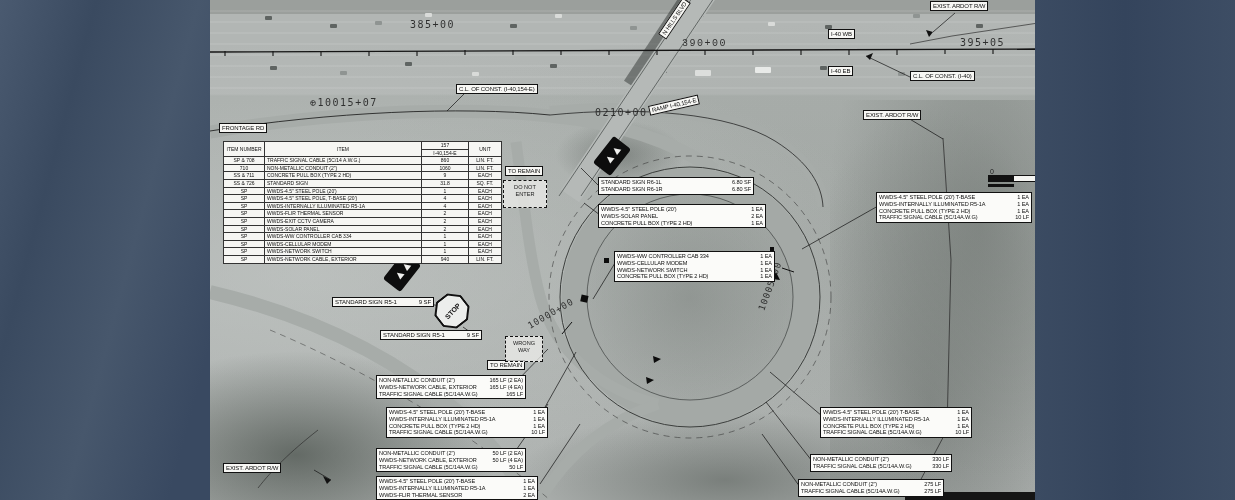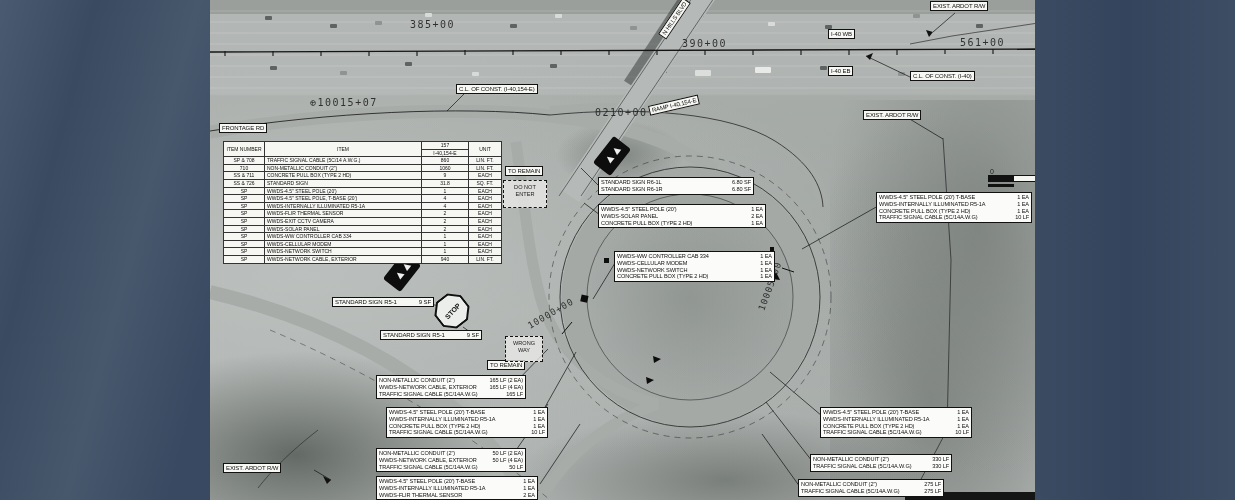--- a/index.html
+++ b/index.html
@@ -136,22 +136,22 @@
         <rect x="560" y="247" width="4" height="4"></rect>
         <polygon points="443,356 451,359 444,363"></polygon>
         <polygon points="436,377 444,380 437,384"></polygon>
         <polygon points="566,272 570,280 562,279"></polygon>
         <line x1="362" y1="322" x2="352" y2="334" stroke="#111" stroke-width="1"></line>
         <line x1="572" y1="268" x2="584" y2="272" stroke="#111" stroke-width="1"></line>
       </g>
     </svg>
 
     <div class="sta" style="left:192px;top:19px;margin-left:8px;">385+00</div>
-    <div class="sta" style="left:472px;top:38px;">390+00</div>
-    <div class="sta" style="left:750px;top:37px;">561+00</div>
+    <div class="sta" style="left:472px;top:38px;font-family:Liberation Mono, monospace;">390+00</div>
+    <div class="sta" style="left:750px;top:37px;">395+05</div>
     <div class="sta" style="left:100px;top:97px;"><span>⊕</span><span>10015+07</span></div>
     <div class="sta" style="left:385px;top:107px;text-align:right;">0210+00</div>
     <div class="sta small rot" style="left:316px;top:322px;transform:rotate(-30deg);">10000+00</div>
     <div class="sta small" style="left:556px;top:302px;transform-origin:0 100%;transform:rotate(-70deg);">10005+00</div>
 
     <div class="lbl" style="left:618px;top:29px;">I-40 WB</div>
     <div class="lbl" style="left:618px;top:66px;">I-40 EB</div>
     <div class="lbl" style="left:720px;top:1px;">EXIST. ARDOT R/W</div>
     <div class="lbl" style="left:700px;top:71px;">C.L. OF CONST. (I-40)</div>
     <div class="lbl" style="left:246px;top:84px;">C.L. OF CONST. (I-40,154-E)</div>

